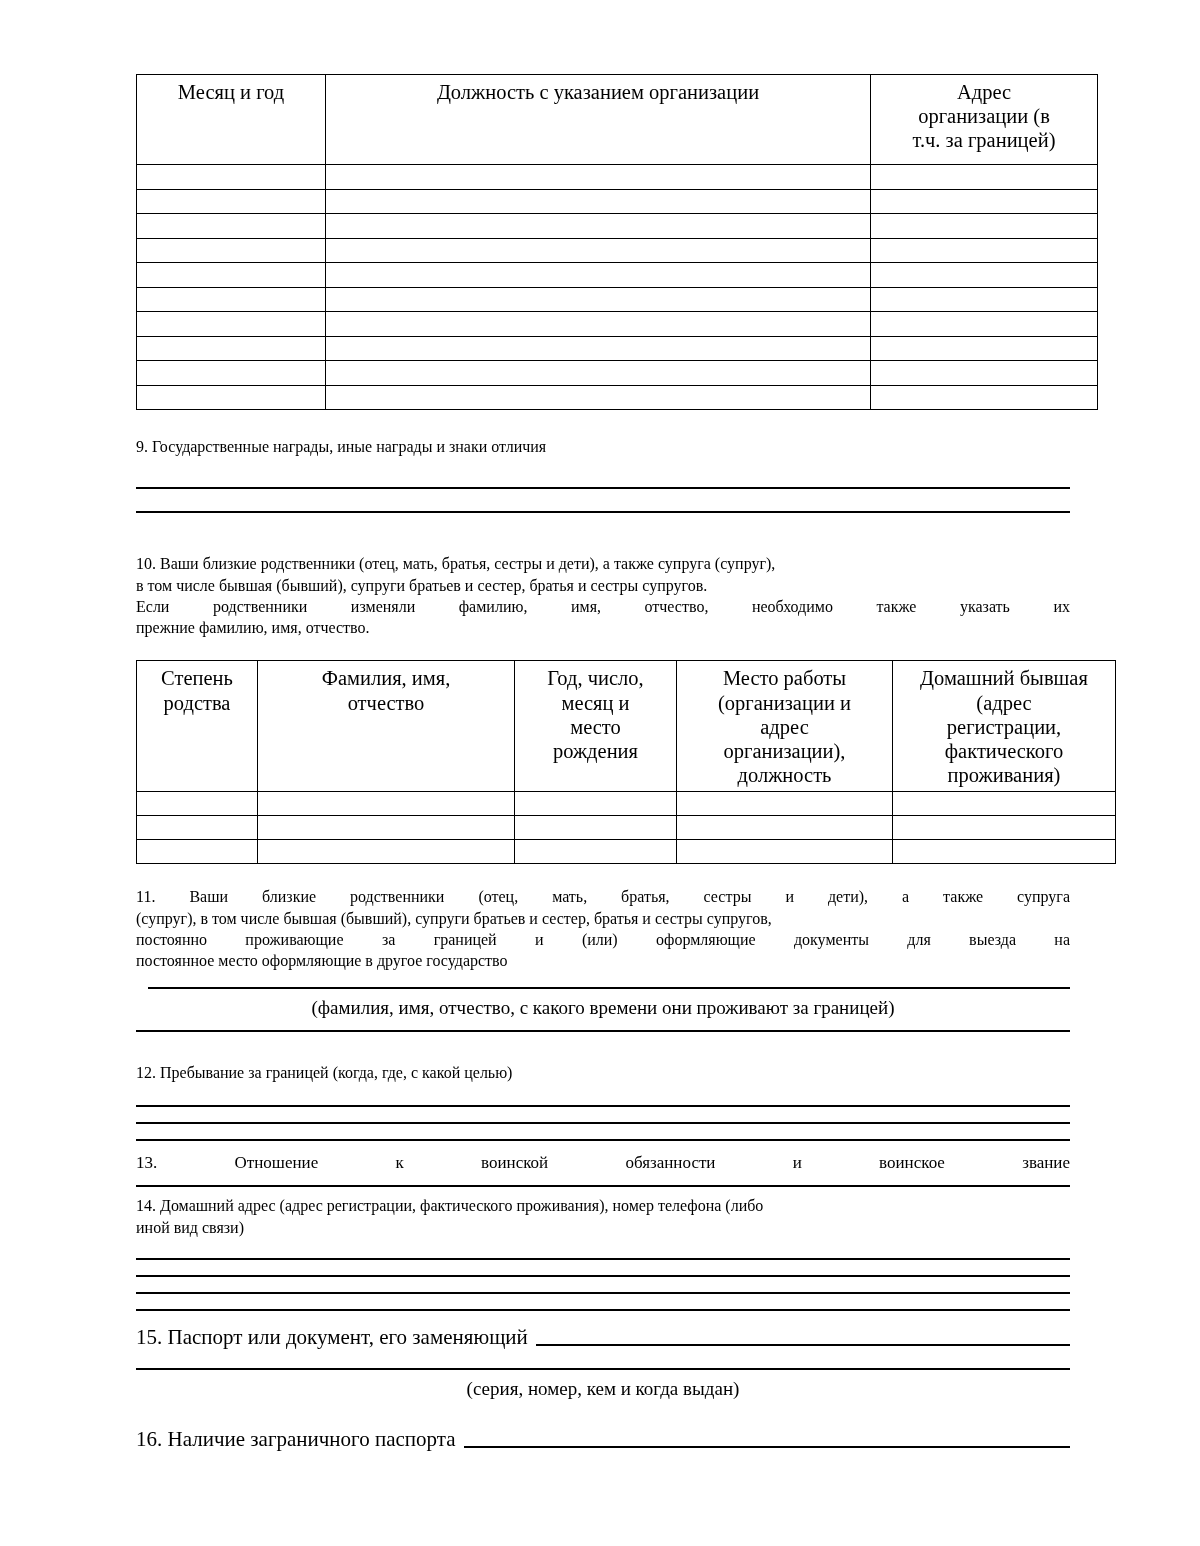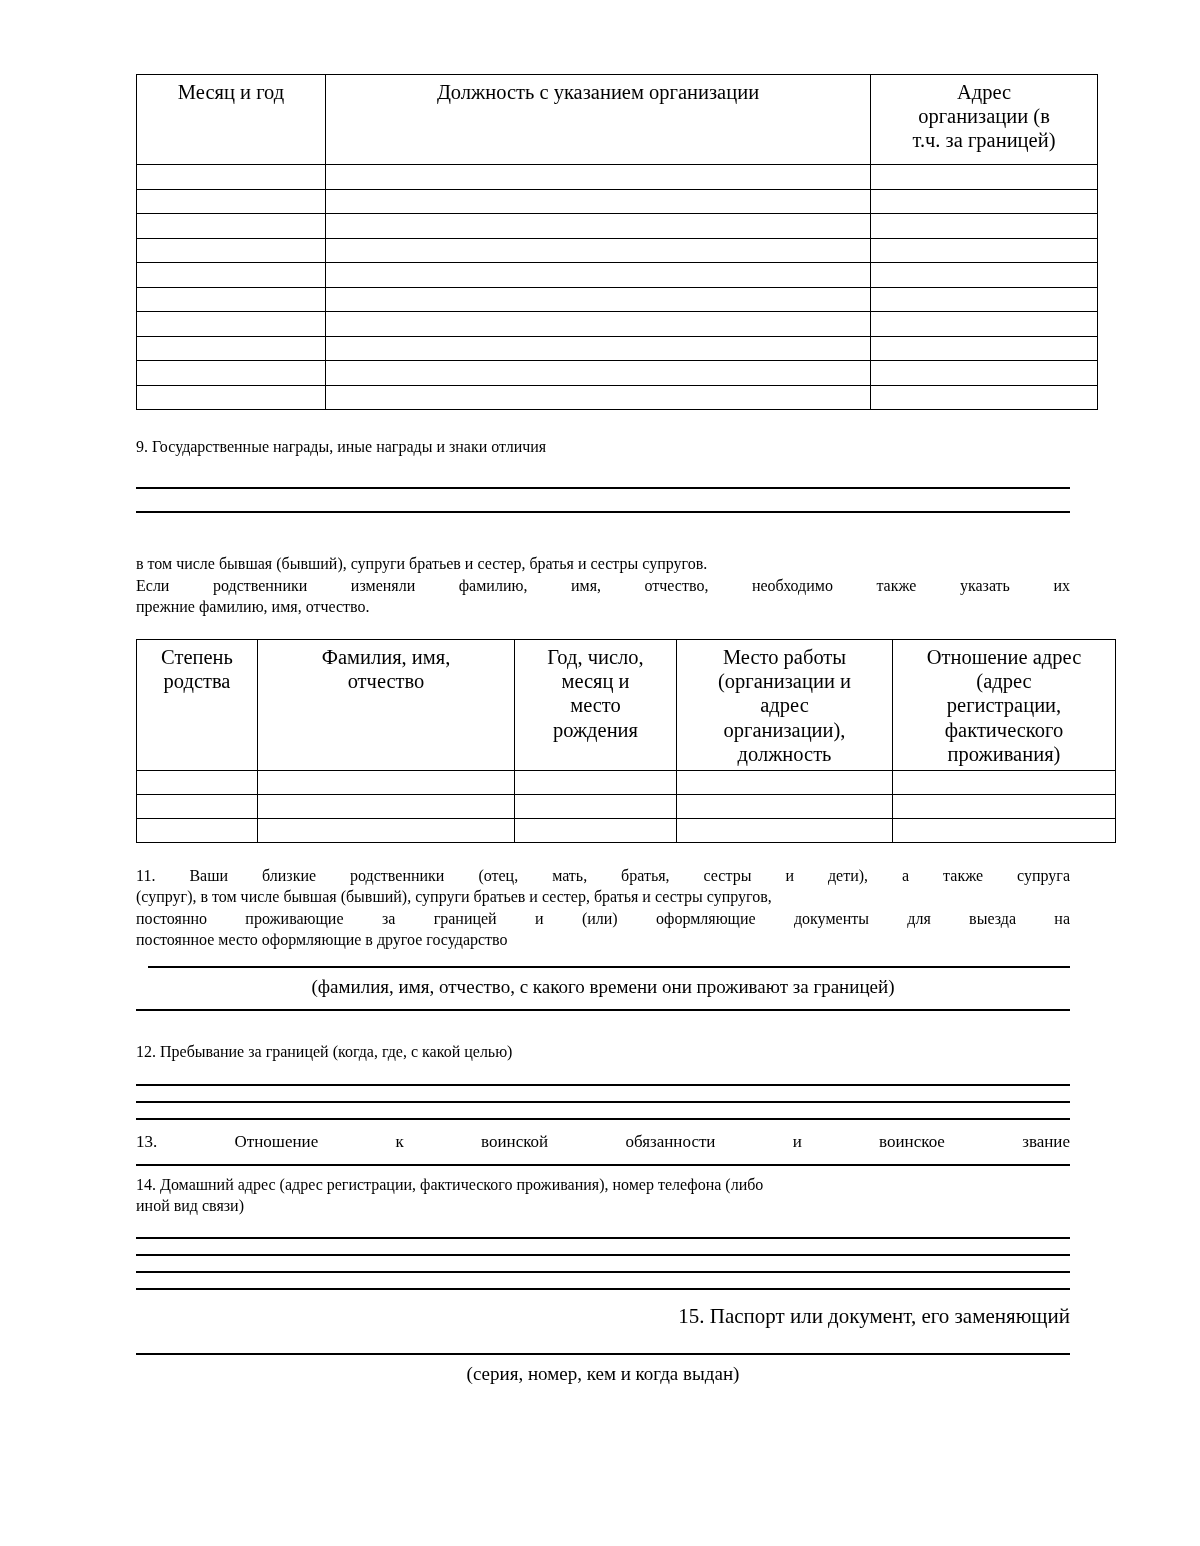--- a/index.html
+++ b/index.html
@@ -96,21 +96,20 @@
     text-align-last: justify;
     width: 100%;
   }
 
   
   .label-with-rule {
     display: flex;
     align-items: flex-end;
     width: 100%;
     font-size: 21px;
-    flex-direction: column;
   }
   .label-with-rule .lbl { white-space: nowrap; }
   .label-with-rule .fill {
     flex: 1 1 auto;
     border-bottom: 2px solid #000;
     margin-left: 8px;
     margin-bottom: 4px;
     height: 0;
   }
   .sp8  { height: 8px; }
@@ -204,20 +203,21 @@
 
   <div class="item plain">9. Государственные награды, иные награды и знаки отличия</div>
   <div class="sp30"></div>
   <hr class="rule">
   <div class="rule-gap"></div>
   <hr class="rule">
 
   <div class="sp40"></div>
 
   <div class="item">
+    <span class="item-line">10. Ваши близкие родственники (отец, мать, братья, сестры и дети), а также супруга (супруг),</span>
     <span class="item-line">в том числе бывшая (бывший), супруги братьев и сестер, братья и сестры супругов.</span>
     <span class="item-line justify-line">Если родственники изменяли фамилию, имя, отчество, необходимо также указать их</span>
     <span class="item-line">прежние фамилию, имя, отчество.</span>
   </div>
 
   <div class="sp22"></div>
 
   <table class="form-table t2">
     <thead>
       <tr>
@@ -236,21 +236,21 @@
           <span class="item-line">рождения</span>
         </th>
         <th class="d4 head-box2">
           <span class="item-line">Место работы</span>
           <span class="item-line">(организации и</span>
           <span class="item-line">адрес</span>
           <span class="item-line">организации),</span>
           <span class="item-line">должность</span>
         </th>
         <th class="d5 head-box2">
-          <span class="item-line">Отношение адрес</span>
+          <span class="item-line">Домашний бывшая</span>
           <span class="item-line">(адрес</span>
           <span class="item-line">регистрации,</span>
           <span class="item-line">фактического</span>
           <span class="item-line">проживания)</span>
         </th>
       </tr>
     </thead>
     <tbody>
       <tr>
         <td class="row-cell2"></td>
@@ -331,15 +331,19 @@
     <span class="lbl">15. Паспорт или документ, его заменяющий</span>
     <span class="fill"></span>
   </div>
   <div class="sp18"></div>
   <hr class="rule">
   <div class="sp8"></div>
   <div class="caption">(серия, номер, кем и когда выдан)</div>
 
   <div class="sp26"></div>
 
+  <div class="label-with-rule">
+    <span class="lbl">16. Наличие заграничного паспорта</span>
+    <span class="fill"></span>
+  </div>
   <div class="sp18"></div>
 
 </div>
 
 </body></html>

